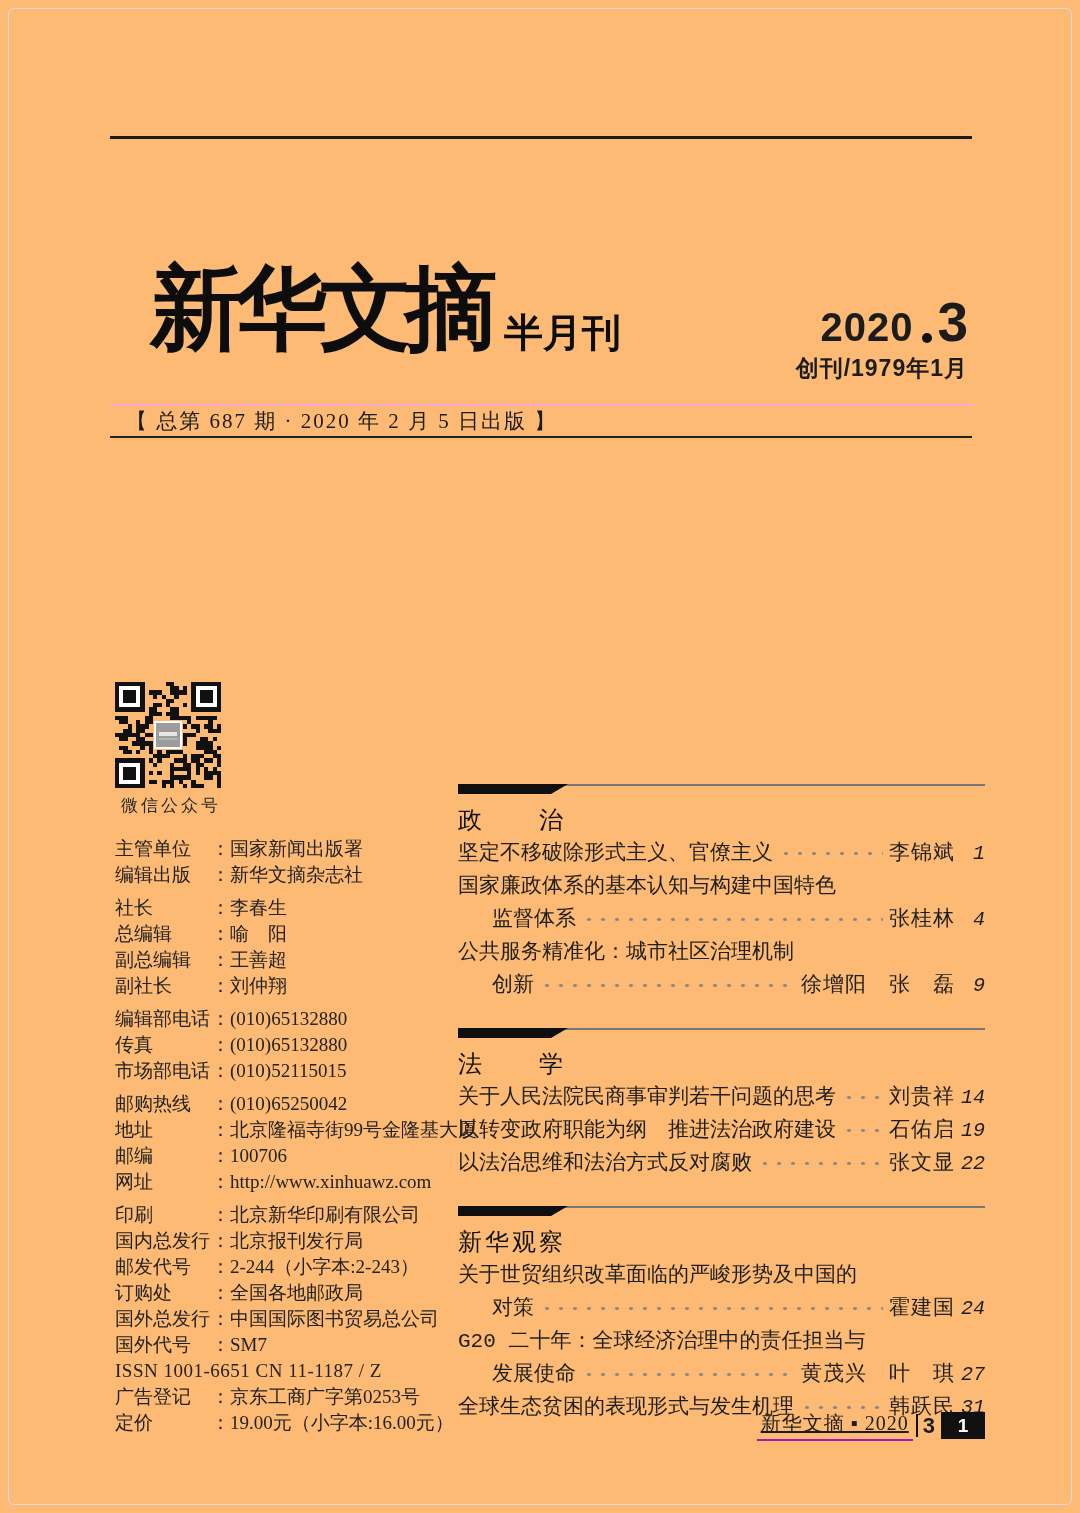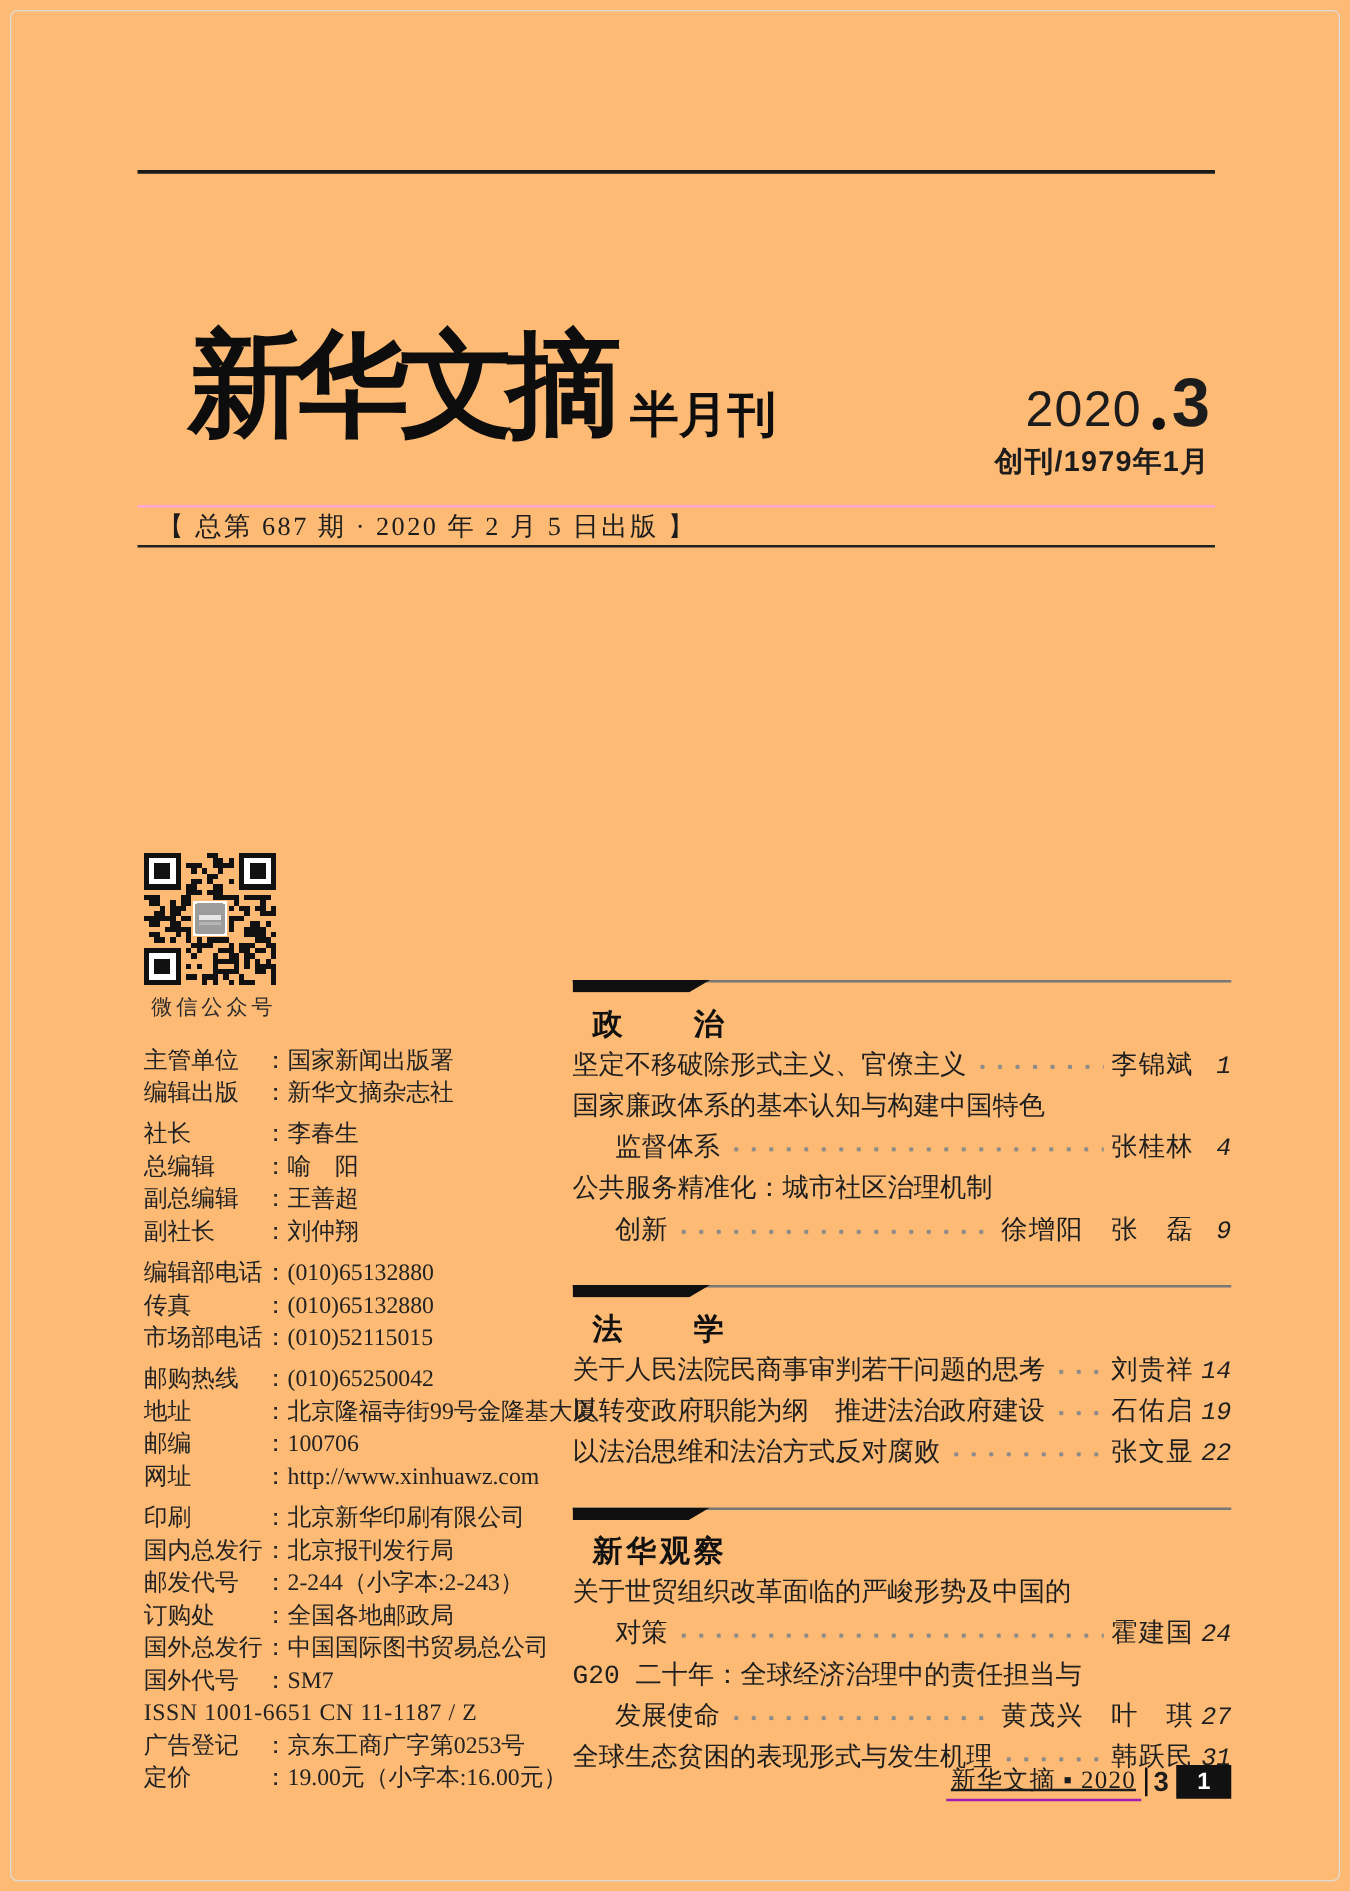--- a/index.html
+++ b/index.html
@@ -12,21 +12,21 @@
 
   
   .masthead{position:absolute;left:150px;top:262px;display:flex;align-items:flex-end;}
   .journal-title{font-family:"Liberation Sans", sans-serif;font-weight:900;font-size:92px;
                  line-height:1;letter-spacing:-7px;color:#0d0d0d;}
   .journal-subtitle{font-family:"Liberation Sans", sans-serif;font-weight:700;font-size:39px;
                     line-height:1;margin-left:14px;margin-bottom:2px;color:#0d0d0d;}
 
   .issue-info{position:absolute;right:112px;top:300px;text-align:right;font-family:"Liberation Sans", sans-serif;}
   .issue-line{display:flex;align-items:baseline;justify-content:flex-end;line-height:1;}
-  .issue-year{font-size:40px;font-weight:400;letter-spacing:1px;}
+  .issue-year{font-size:40px;font-weight:700;letter-spacing:1px;}
   .issue-dot{width:10px;height:10px;background:#111;border-radius:50%;display:inline-block;
              margin:0 5px 4px 9px;align-self:flex-end;}
   .issue-no{font-size:55px;font-weight:700;line-height:.82;}
   .founded{font-size:23px;font-weight:700;margin-top:6px;letter-spacing:1px;}
 
   
   .issue-bar{position:absolute;left:110px;width:862px;top:404px;height:30px;
              border-top:2px solid #f9a8d4;border-bottom:2px solid #222;
              display:flex;align-items:center;}
   .issue-bar span{font-size:21px;letter-spacing:2px;padding-left:16px;}
@@ -49,21 +49,21 @@
   
   .toc-col{position:absolute;left:458px;top:784px;width:527px;height:660px;}
   .toc-section{position:absolute;left:0;width:100%;}
   .toc-section:nth-child(1){top:0;}
   .toc-section:nth-child(2){top:244px;}
   .toc-section:nth-child(3){top:422px;}
   .sec-bar{position:relative;height:10px;}
   .bar-line{position:absolute;left:0;right:0;top:0;height:2px;background:#777;}
   .bar-block{position:absolute;left:0;top:0;width:110px;height:10px;background:#0f0f0f;
              clip-path:polygon(0 0,100% 0,calc(100% - 17px) 100%,0 100%);}
-  .sec-title{margin-top:9px;font-size:24px;font-weight:700;letter-spacing:3px;line-height:34px;color:#111;margin-left:16px;}
+  .sec-title{margin-top:9px;font-size:24px;font-weight:400;letter-spacing:3px;line-height:34px;color:#111;}
   .toc-row{display:flex;align-items:baseline;line-height:33px;font-size:21px;color:#1e1e1e;font-family:Liberation Mono, monospace;}
   .toc-text{white-space:nowrap;}
   .toc-text.indent{padding-left:34px;}
   .toc-leader{flex:1;min-width:12px;height:9px;align-self:center;margin:0 6px;
               background-image:radial-gradient(circle,#8a8a8a 1.6px,transparent 2px);
               background-size:14px 9px;background-repeat:repeat-x;background-position:left center;}
   .toc-authors{white-space:nowrap;letter-spacing:1px;}
   .toc-page{width:30px;text-align:right;font-style:italic;font-size:20px;white-space:nowrap;}
 
   

